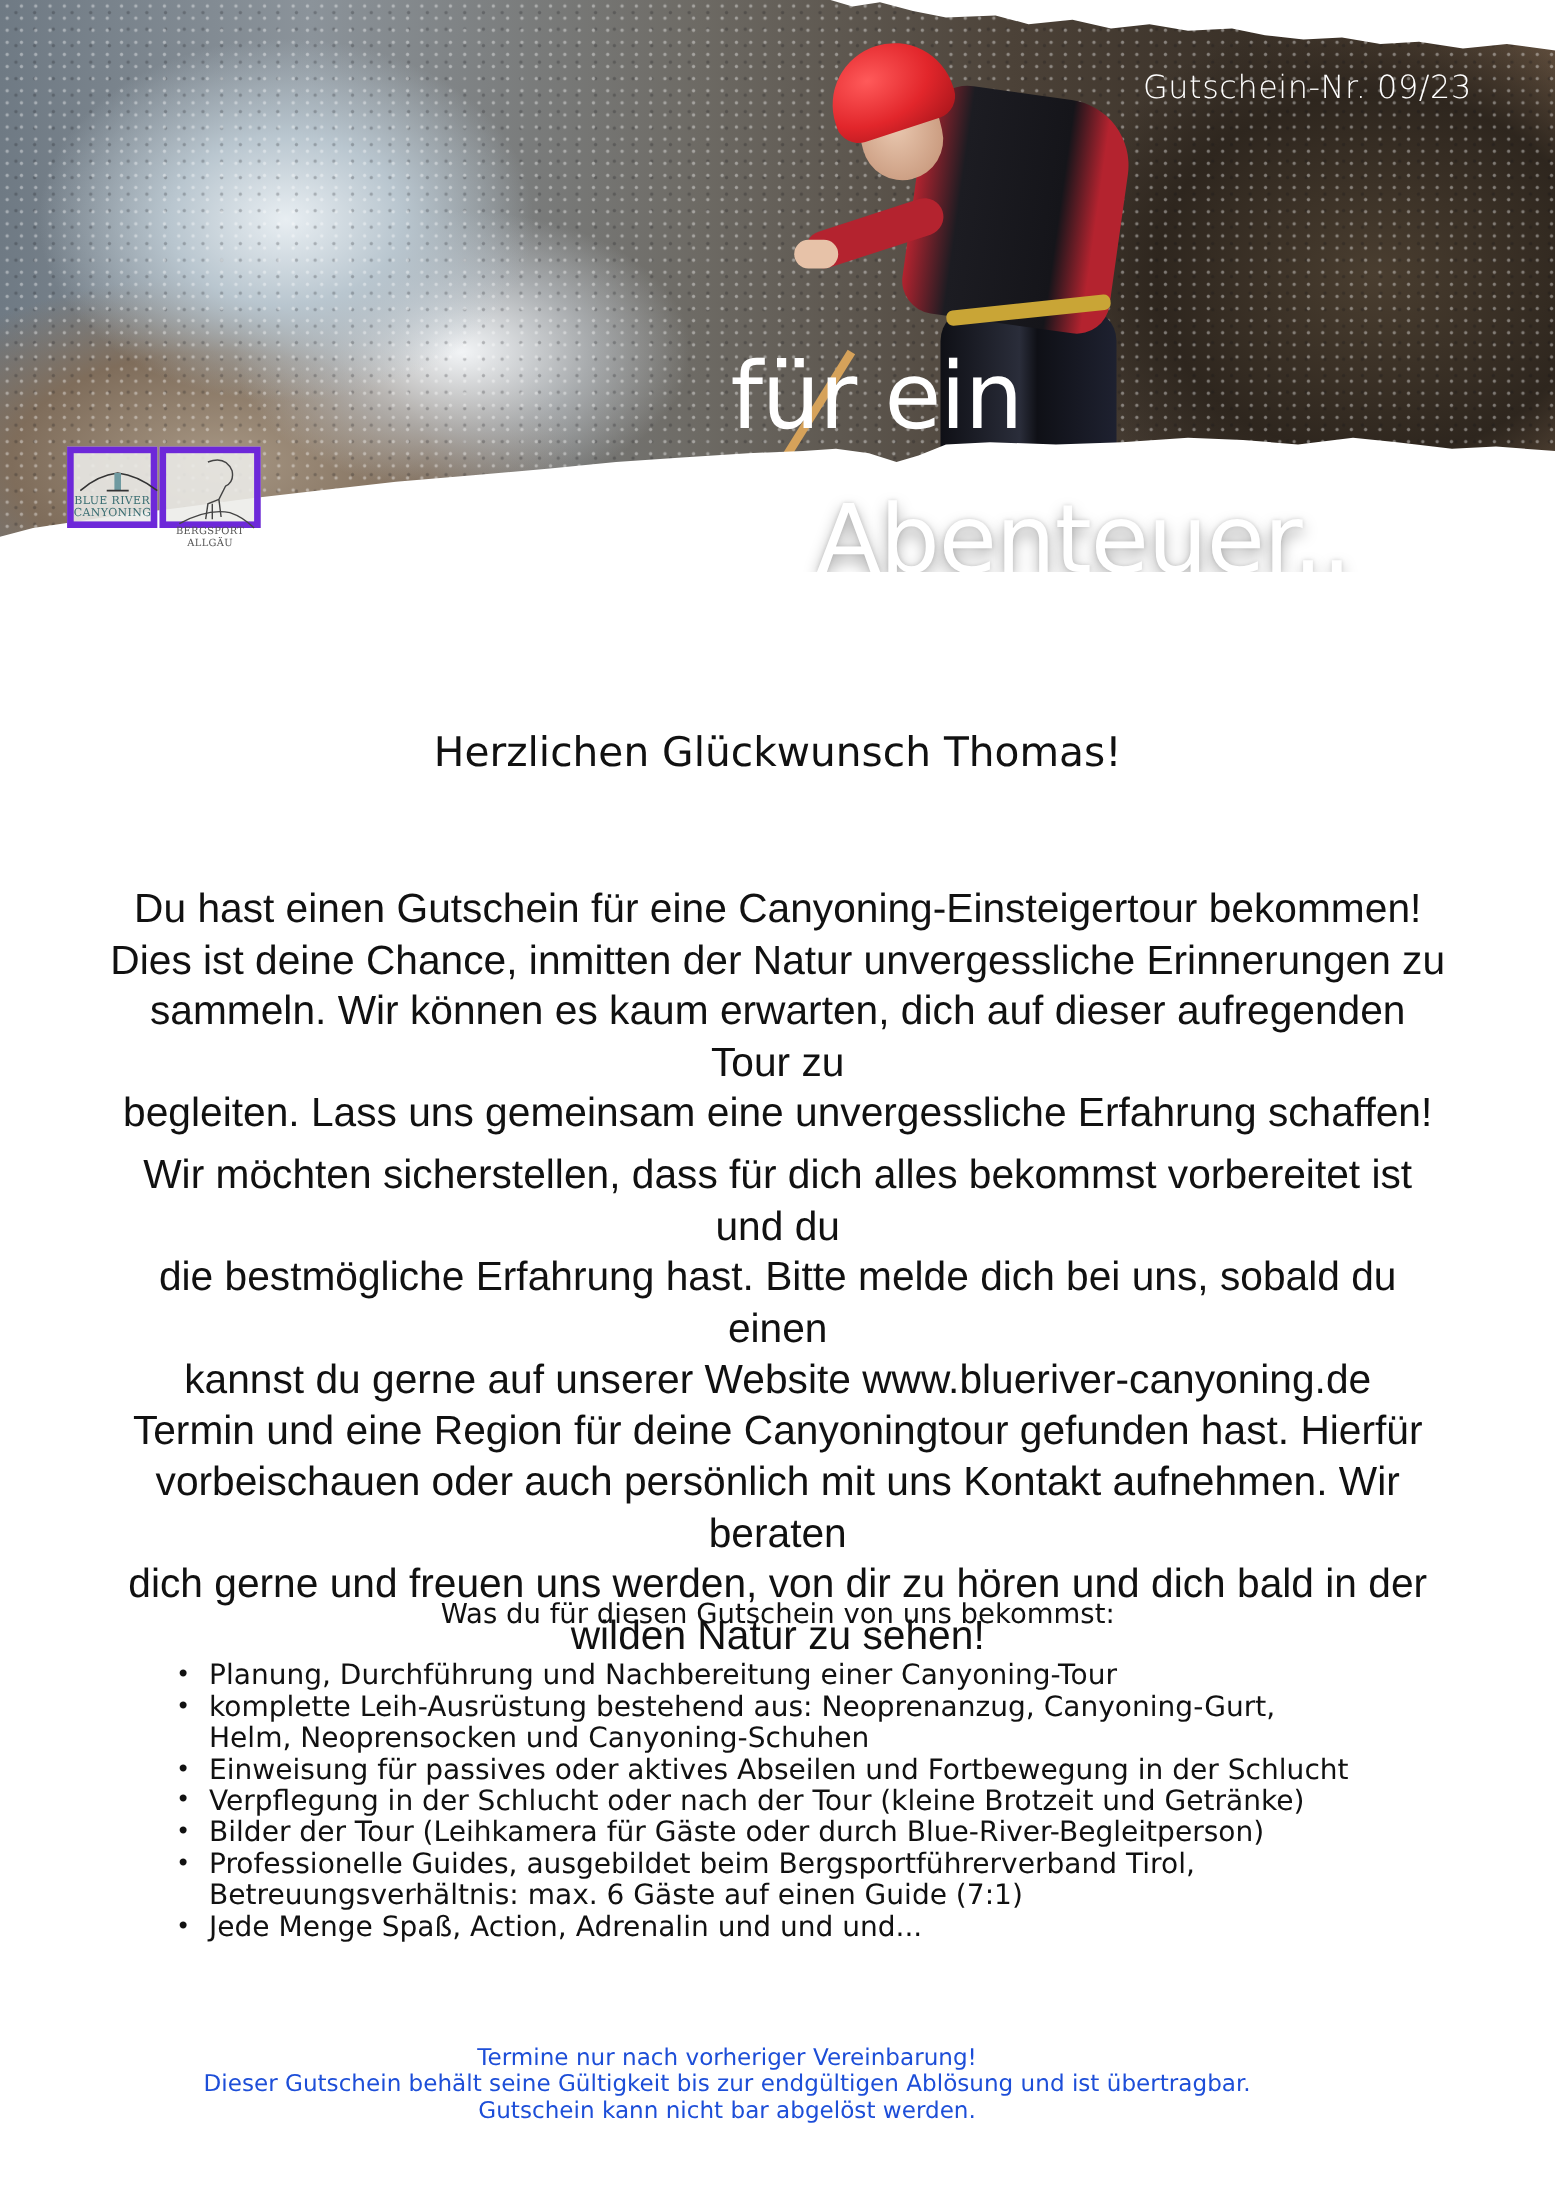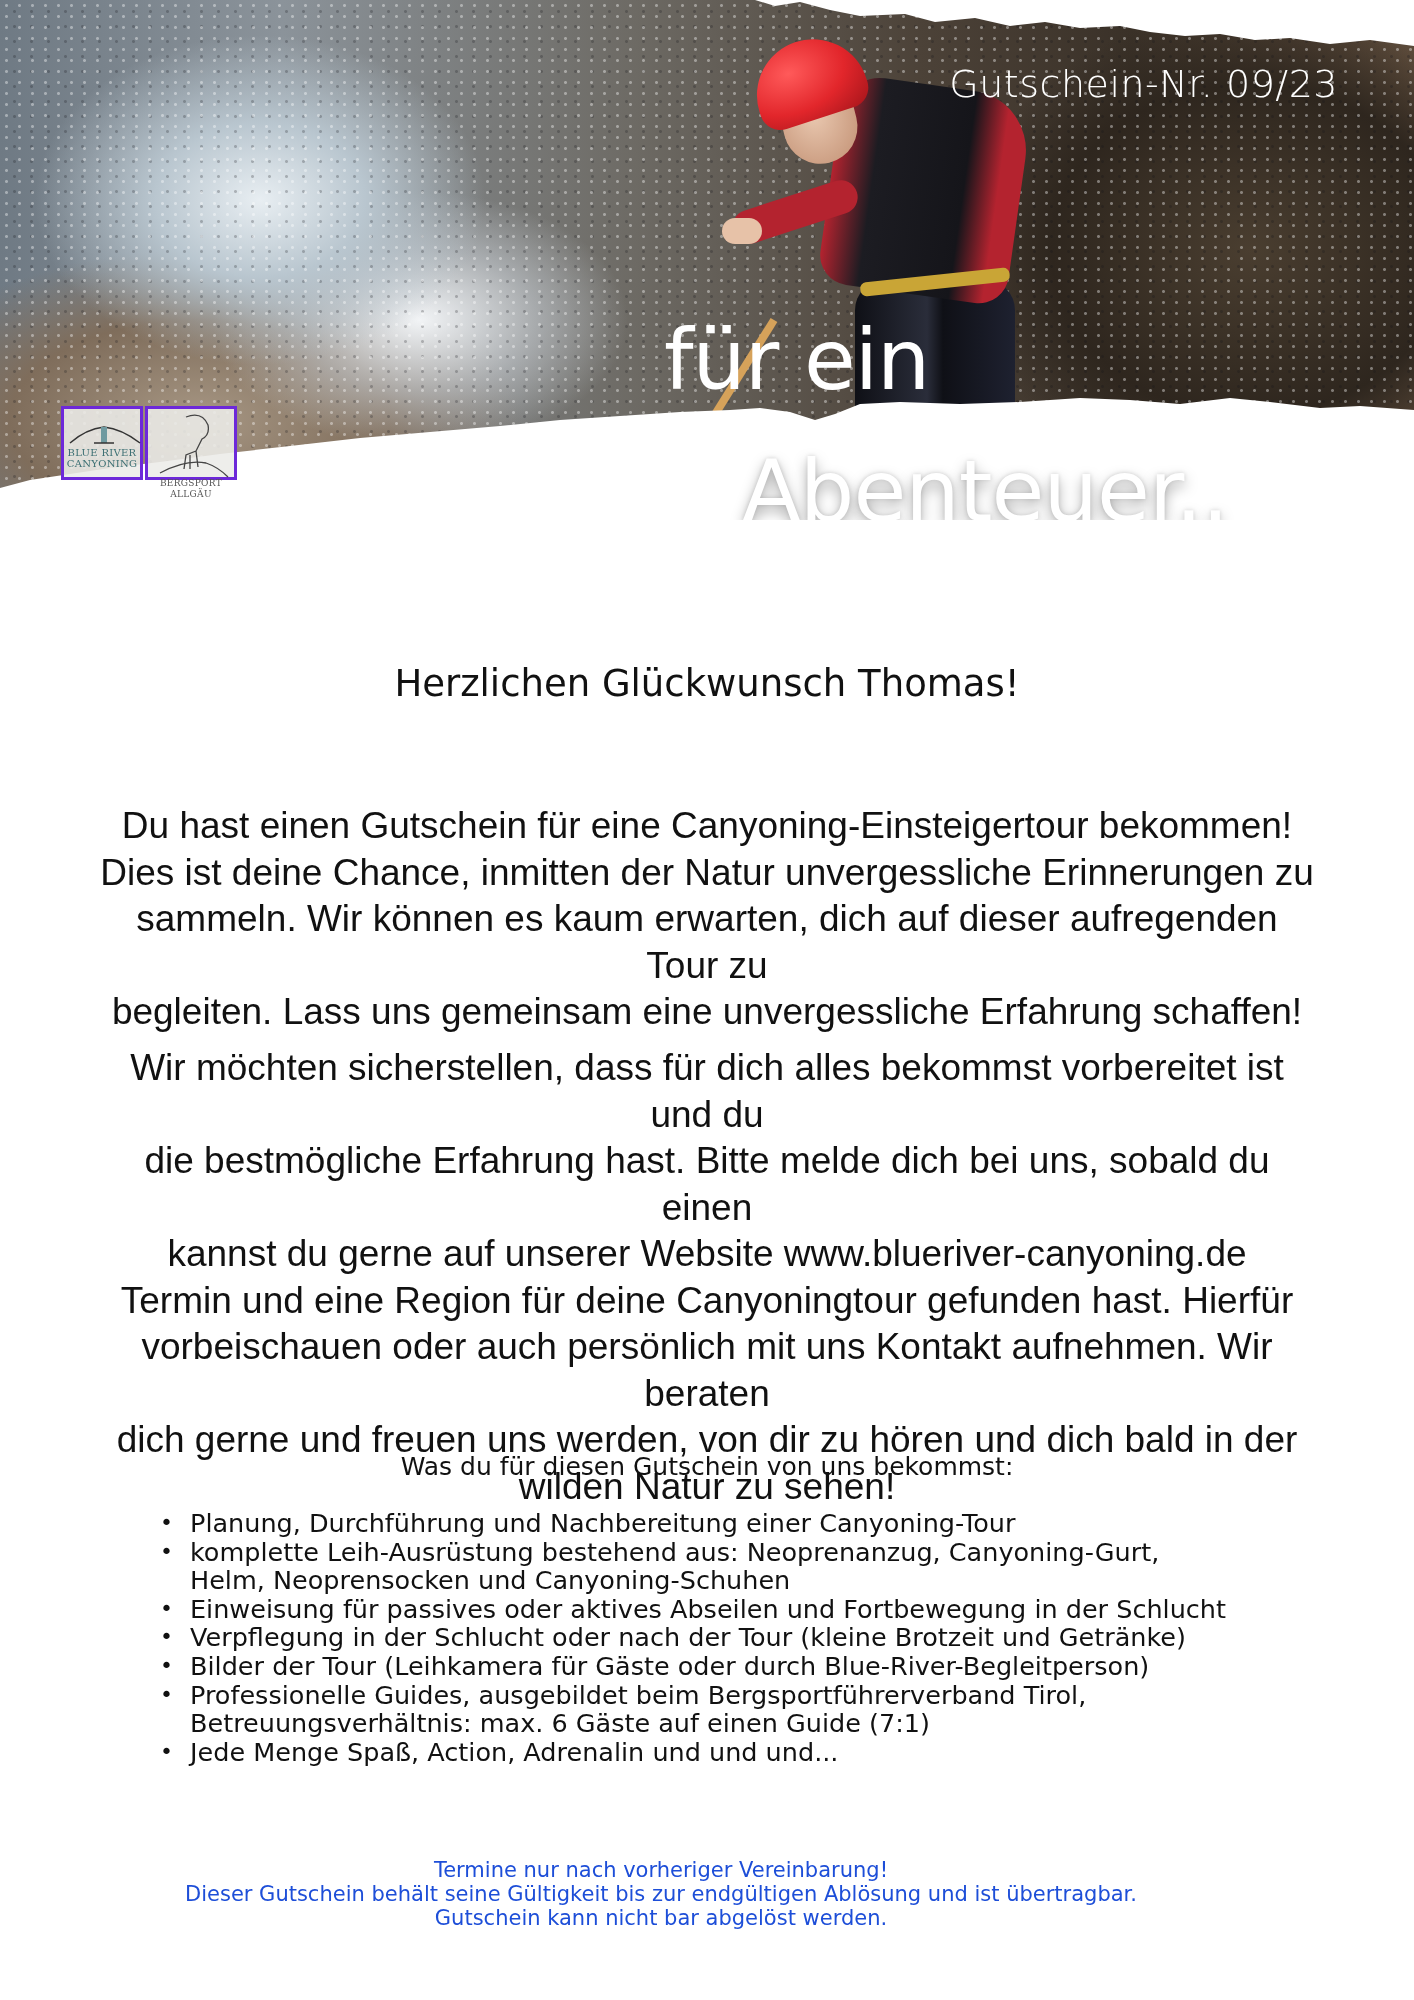--- a/index.html
+++ b/index.html
@@ -67,21 +67,21 @@
     .rope {
       position: absolute; left: 770px; top: 320px; width: 8px; height: 170px;
       background: #d6a25a; transform: rotate(32deg); transform-origin: top center;
     }
 
     
     .tear { position: absolute; left: 0; top: 0; width: 1414px; height: 520px; }
 
     .voucher-no {
       position: absolute; right: 76px; top: 62px;
-      font-size: 38px; color: #ffffff; letter-spacing: 0.5px;
+      font-size: 29px; color: #ffffff; letter-spacing: 0.5px;
       font-family: "DejaVu Sans", sans-serif; font-weight: 300;
     }
     .title-big {
       position: absolute; left: 84px; top: 76px;
       font-size: 175px; line-height: 1; color: #ffffff; font-weight: 400;
       font-family: "DejaVu Sans", sans-serif; letter-spacing: -3px;
       text-shadow: 0 0 18px rgba(0,0,0,0.08);
     }
     .title-mid {
       position: absolute; left: 664px; top: 318px;
@@ -91,21 +91,21 @@
     .title-low {
       position: absolute; left: 742px; top: 448px;
       font-size: 86px; line-height: 1; color: #ffffff;
       font-family: "DejaVu Sans", sans-serif; letter-spacing: -1px;
       text-shadow: 0 6px 14px rgba(0,0,0,0.35), 0 0 4px rgba(0,0,0,0.15);
     }
 
     .logos { position: absolute; left: 61px; top: 406px; width: 176px; height: 96px; }
     .logo-box {
       position: absolute; top: 0; width: 82px; height: 74px;
-      background: rgba(236,236,232,0.88); border: 3px solid #6d28d9;
+      background: rgba(236,236,232,0.88); border: 6px solid #6d28d9;
     }
     .logo-blue { left: 0; }
     .logo-berg { left: 84px; width: 92px; }
     .logo-blue .mtn { position: absolute; left: 4px; top: 14px; width: 74px; height: 24px; }
     .logo-blue .txt {
       position: absolute; left: 0; right: 0; top: 38px; text-align: center;
       font-family: "DejaVu Serif", serif; font-size: 10px; line-height: 11px; color: #3b6f73;
       letter-spacing: 0.3px;
     }
     .logo-berg .goat { position: absolute; left: 8px; top: 2px; width: 76px; height: 70px; }

